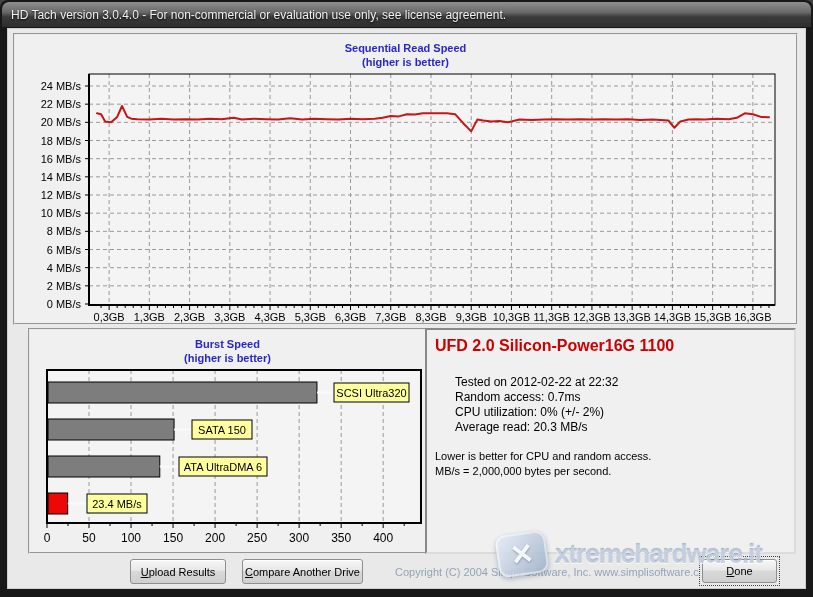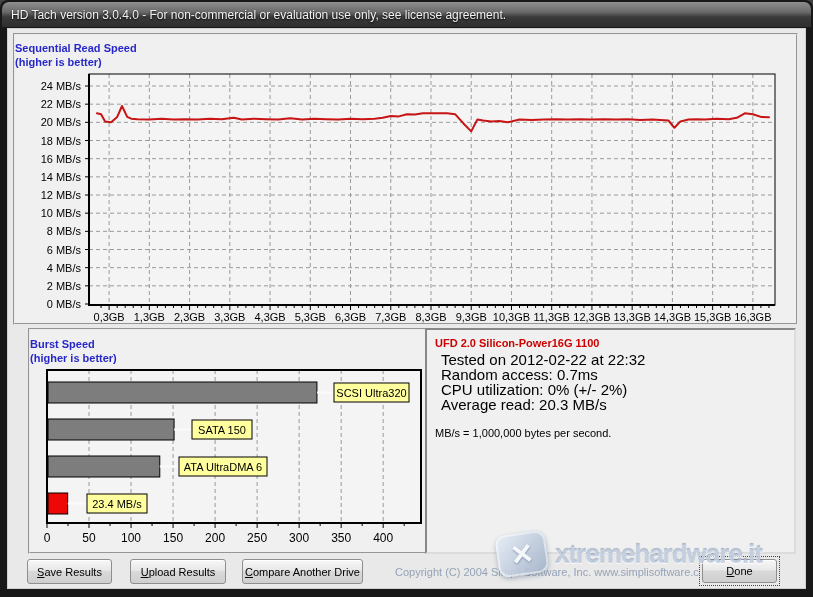--- a/index.html
+++ b/index.html
@@ -13,27 +13,27 @@
               display:flex; align-items:center; padding-left:9px; }
   .titlebar-text { color:#f2f2f2; font-size:12px; text-shadow:0 1px 2px #000; white-space:nowrap; }
   .client { position:absolute; left:7px; top:28px; width:799px; height:561px;
             background:#e9e9e9; box-shadow: inset 0 0 0 1px #cfcfcf; }
   
   .panel { position:absolute; border:2px groove #e9e9e9; background:#f0f0f0; }
   .seq-panel   { left:13px; top:33px;  width:785px; height:292px; }
   .burst-panel { left:28px; top:328px; width:399px; height:226px; }
   .info-panel  { left:425px; top:328px; width:371px; height:226px;
                  border:2px inset #dcdcdc; padding:7px 8px; }
-  .chart-title { position:absolute; left:0; right:0; text-align:left;
+  .chart-title { position:absolute; left:0; right:0; text-align:center;
                  font-size:11px; font-weight:bold; }
   .seq-title { top:7px; }  .seq-sub { top:21px; }
   .burst-title { top:8px; } .burst-sub { top:22px; }
   .chart-svg { position:absolute; left:0; top:0; }
-  .info-drive { font-size:11px; font-weight:bold; margin-bottom:3px; }
-  .info-line { font-size:15px; color:#000; margin-left:6px; line-height:15px; }
+  .info-drive { font-size:16px; font-weight:bold; margin-bottom:20px; }
+  .info-line { font-size:12px; color:#000; margin-left:20px; line-height:15px; }
   .info-gap { height:14px; }
   .info-note { font-size:11px; color:#000; line-height:15px; }
   .btn { position:absolute; height:25px; font-size:11px; color:#000;
          background:linear-gradient(#f7f7f7, #e8e8e8 45%, #d9d9d9 50%, #cfcfcf);
          border:1px solid #8e8e8e; border-radius:3px;
          box-shadow: inset 0 1px 0 #fff; cursor:default;
          font-family:"Liberation Sans", sans-serif; }
   .btn-save    { left:27px;  top:559px; width:85px; }
   .btn-upload  { left:130px; top:559px; width:96px; }
   .btn-compare { left:242px; top:559px; width:121px; }
@@ -294,24 +294,24 @@
       </svg>
   </div>
 
   <div class="panel info-panel">
     <div class="info-drive" style="color: rgb(204, 0, 0);">UFD 2.0 Silicon-Power16G 1100</div>
     <div class="info-line">Tested on 2012-02-22 at 22:32</div>
     <div class="info-line">Random access: 0.7ms</div>
     <div class="info-line">CPU utilization: 0% (+/- 2%)</div>
     <div class="info-line">Average read: 20.3 MB/s</div>
     <div class="info-gap"></div>
-    <div class="info-note">MB/s = 1,000,000 bytes per second.</div>
-  </div>
-
-  <button class="btn btn-save"><u>S</u>ave Results</button>
+    <div class="info-note">Lower is better for CPU and random access.</div>
+    <div class="info-note">MB/s = 2,000,000 bytes per second.</div>
+  </div>
+
   <button class="btn btn-upload"><u>U</u>pload Results</button>
   <button class="btn btn-compare"><u>C</u>ompare Another Drive</button>
   <span class="copyright" style="color: rgb(149, 163, 182);">Copyright (C) 2004 Simpli Software, Inc. www.simplisoftware.com</span>
   <div class="done-focus">
     <button class="btn btn-done"><u>D</u>one</button>
   </div>
 
   <div class="watermark">
     <div class="wm-logo">
       <span class="wm-x">✕</span>

